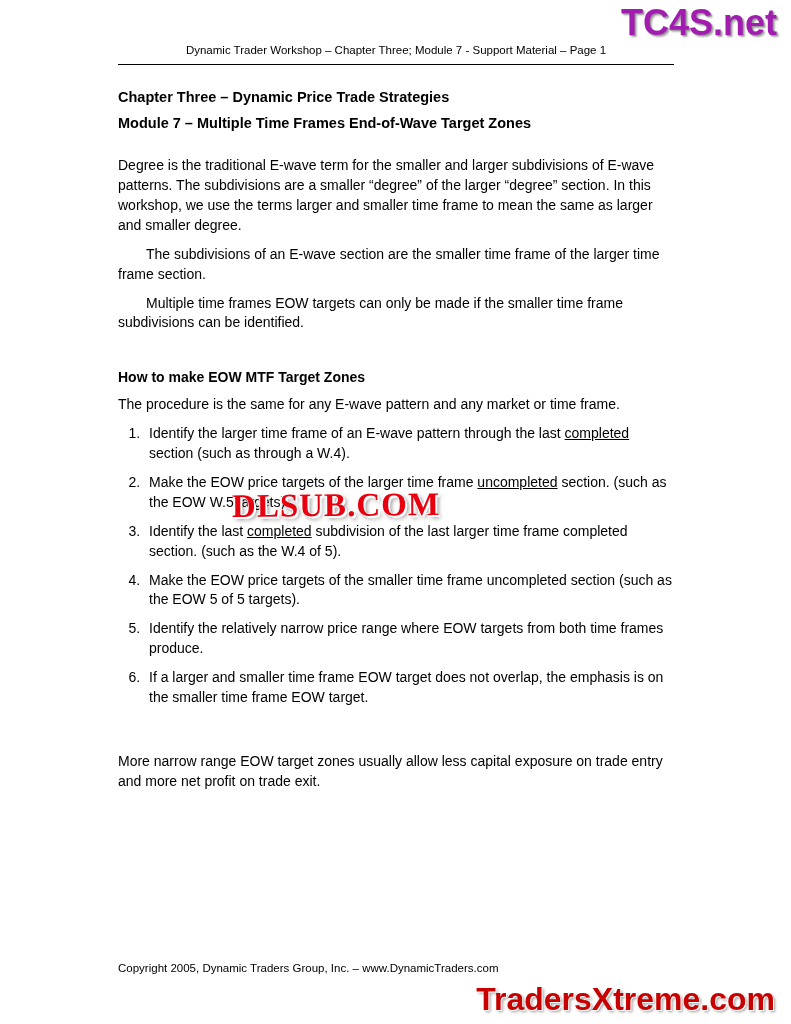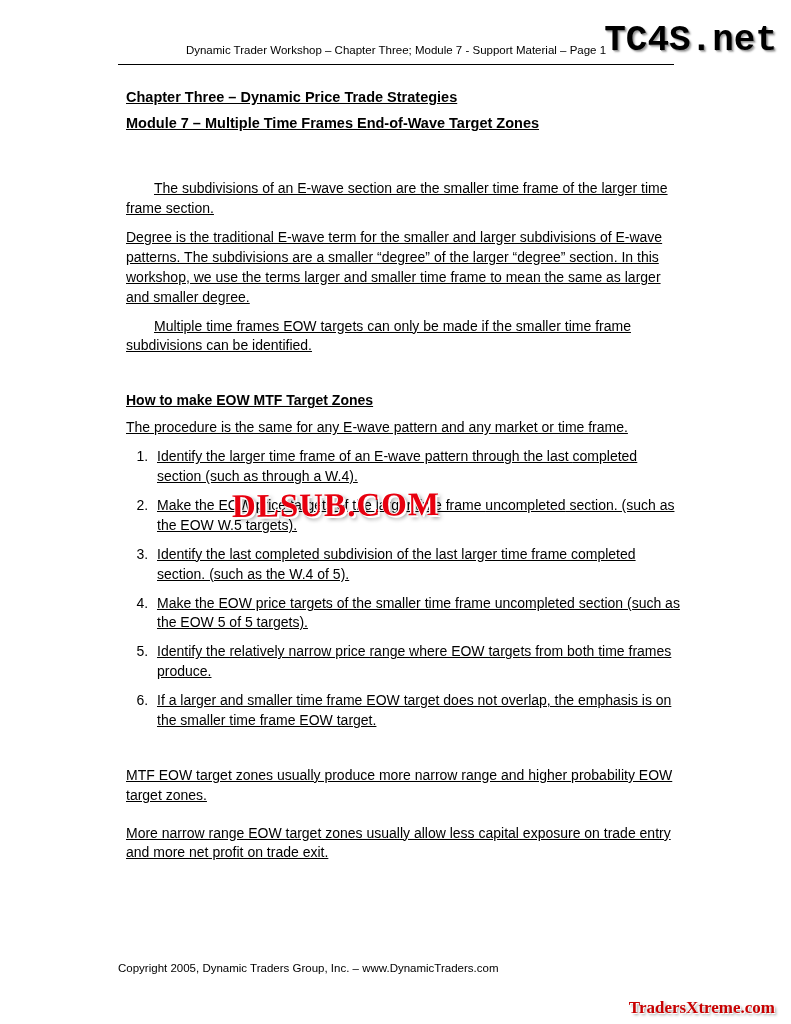--- a/index.html
+++ b/index.html
@@ -20,25 +20,25 @@
     position: absolute;
     left: 0; top: 0;
     width: 791px;
     height: 1024px;
   }
 
   
   .wm-topright {
     position: absolute;
     right: 14px;
-    top: 20px;
-    font-family: Liberation Mono, monospace;
+    top: 2px;
+    font-family: Liberation Sans, sans-serif;
     font-size: 36px;
     font-weight: bold;
-    color: #000000;
+    color: #a21caf;
     -webkit-text-stroke: 0px;
     text-shadow:
       1px 1px 0 #9a9a9a,
       2px 2px 2px rgba(0,0,0,0.35);
     letter-spacing: 0px;
     white-space: nowrap;
   }
 
   .wm-center {
     position: absolute;
@@ -55,22 +55,22 @@
       3px 3px 4px rgba(0,0,0,0.45);
     letter-spacing: 1px;
     white-space: nowrap;
     transform: rotate(-0.5deg);
   }
 
   .wm-bottom {
     position: absolute;
     right: 16px;
     bottom: 6px;
-    font-family: Liberation Serif, serif;
-    font-size: 17px;
+    font-family: Liberation Sans, sans-serif;
+    font-size: 32px;
     font-weight: bold;
     color: #c80000;
     text-shadow:
       1px 1px 0 #ffffff,
       2px 2px 3px rgba(0,0,0,0.4);
     white-space: nowrap;
   }
 
   
   .doc-header {
@@ -86,34 +86,33 @@
     position: absolute;
     left: 118px;
     top: 64px;
     width: 556px;
     border-bottom: 1px solid #000;
   }
 
   
   .content {
     position: absolute;
-    left: 126px;
+    left: 118px;
     top: 88px;
     width: 558px;
-    text-decoration: underline;
   }
 
   h1.title-line {
     font-size: 14.5px;
     font-weight: bold;
     margin: 0 0 8px 0;
     line-height: 1.25;
   }
   h1.title-line.second {
-    margin-bottom: 47px;
+    margin-bottom: 24px;
   }
 
   h2.section-head {
     font-size: 14px;
     font-weight: bold;
     margin: 0 0 9px 0;
     line-height: 1.3;
   }
 
   p.body-text {
@@ -159,41 +158,40 @@
   <div class="wm-topright">TC4S.net</div>
 
   <div class="doc-header">Dynamic Trader Workshop – Chapter Three; Module 7 - Support Material – Page 1</div>
   <div class="header-rule"></div>
 
   <div class="content">
 
     <h1 class="title-line">Chapter Three – Dynamic Price Trade Strategies</h1>
     <h1 class="title-line second">Module 7 – Multiple Time Frames End-of-Wave Target Zones</h1>
 
+    <p class="body-text">Degree is the traditional E-wave term for the smaller and larger subdivisions of E-wave patterns. The subdivisions are a smaller “degree” of the larger “degree” section. In this workshop, we use the terms larger and smaller time frame to mean the same as larger and smaller degree.</p>
     <p class="body-text indent">The subdivisions of an E-wave section are the smaller time frame of the larger time frame section.</p>
-    <p class="body-text">Degree is the traditional E-wave term for the smaller and larger subdivisions of E-wave patterns. The subdivisions are a smaller “degree” of the larger “degree” section. In this workshop, we use the terms larger and smaller time frame to mean the same as larger and smaller degree.</p>
     <p class="body-text indent">Multiple time frames EOW targets can only be made if the smaller time frame subdivisions can be identified.</p>
 
     <div class="gap-lg"></div>
 
     <h2 class="section-head">How to make EOW MTF Target Zones</h2>
     <p class="body-text">The procedure is the same for any E-wave pattern and any market or time frame.</p>
 
     <ol class="steps">
       <li>Identify the larger time frame of an E-wave pattern through the last <u>completed</u> section (such as through a W.4).</li>
       <li>Make the EOW price targets of the larger time frame <u>uncompleted</u> section. (such as the EOW W.5 targets).</li>
       <li>Identify the last <u>completed</u> subdivision of the last larger time frame completed section. (such as the W.4 of 5).</li>
       <li>Make the EOW price targets of the smaller time frame uncompleted section (such as the EOW 5 of 5 targets).</li>
       <li>Identify the relatively narrow price range where EOW targets from both time frames produce.</li>
       <li>If a larger and smaller time frame EOW target does not overlap, the emphasis is on the smaller time frame EOW target.</li>
     </ol>
 
     <div class="gap-lg"></div>
 
-    <p class="body-text">MTF EOW target zones usually produce more narrow range and higher probability EOW target zones.</p>
     <div class="gap-sm"></div>
     <p class="body-text">More narrow range EOW target zones usually allow less capital exposure on trade entry and more net profit on trade exit.</p>
     <div class="gap-sm"></div>
 
   </div>
 
   <div class="wm-center">DLSUB.COM</div>
 
   <div class="doc-footer">Copyright 2005, Dynamic Traders Group, Inc. – www.DynamicTraders.com</div>
 

